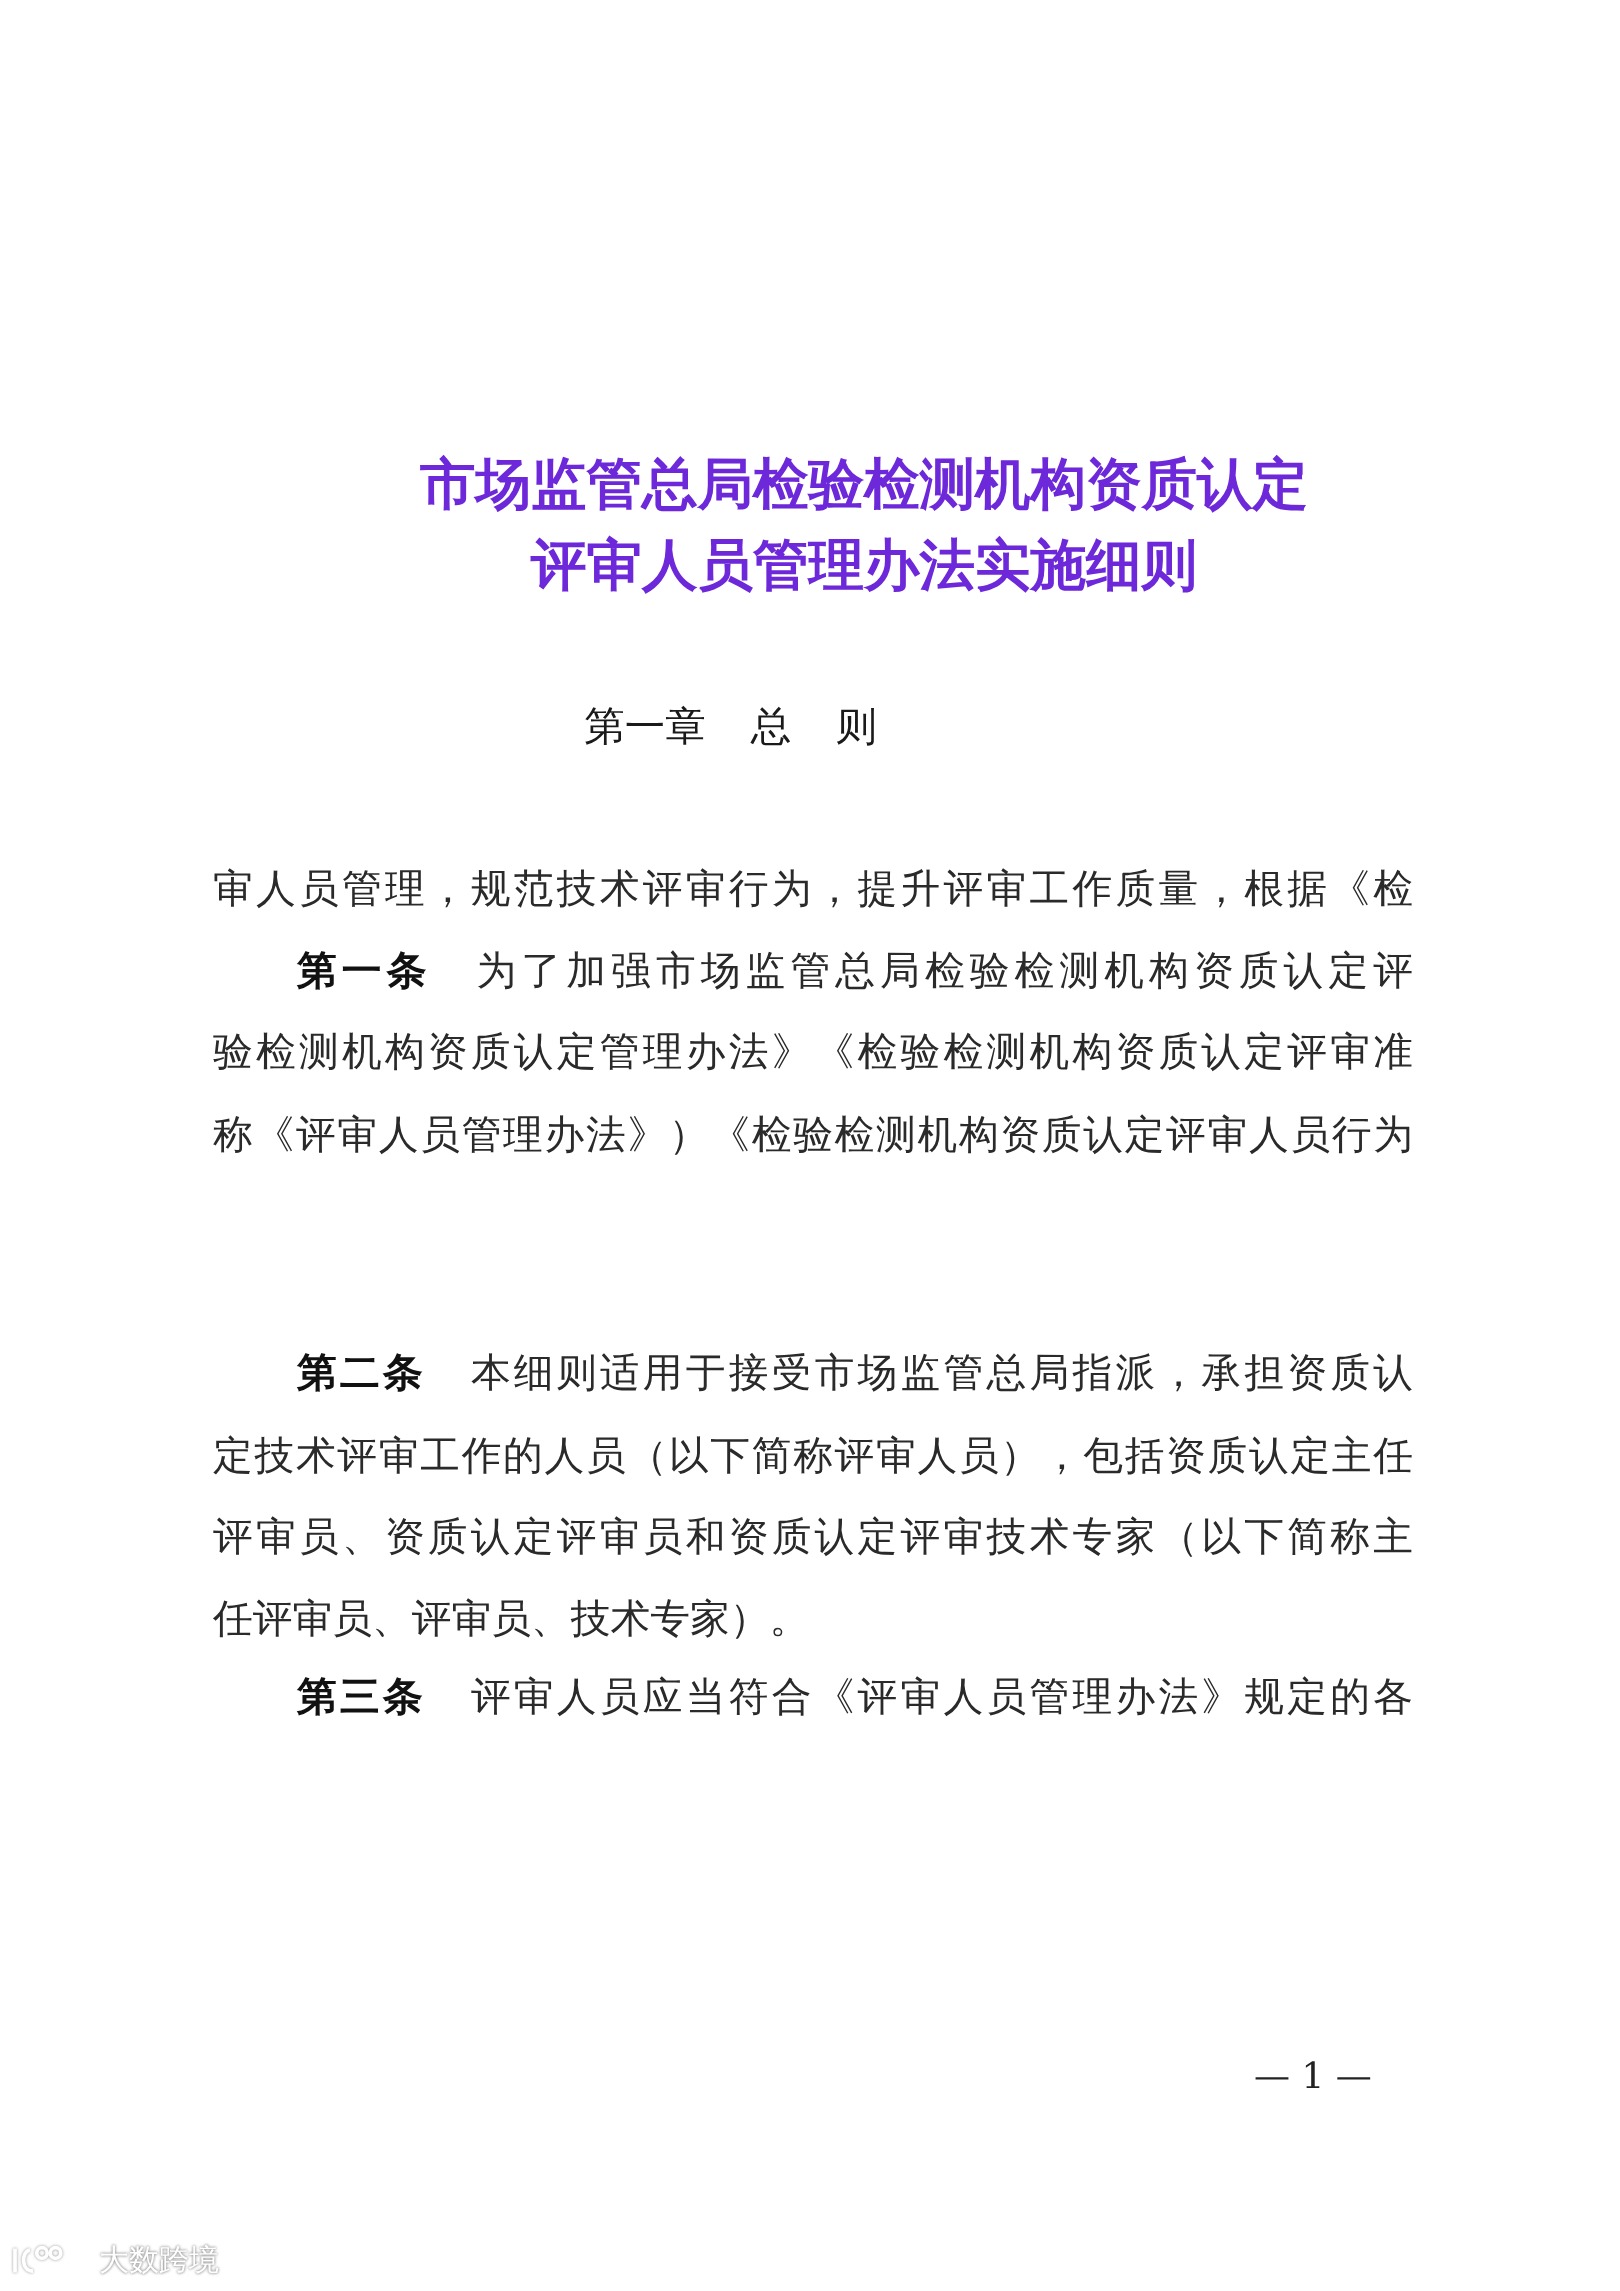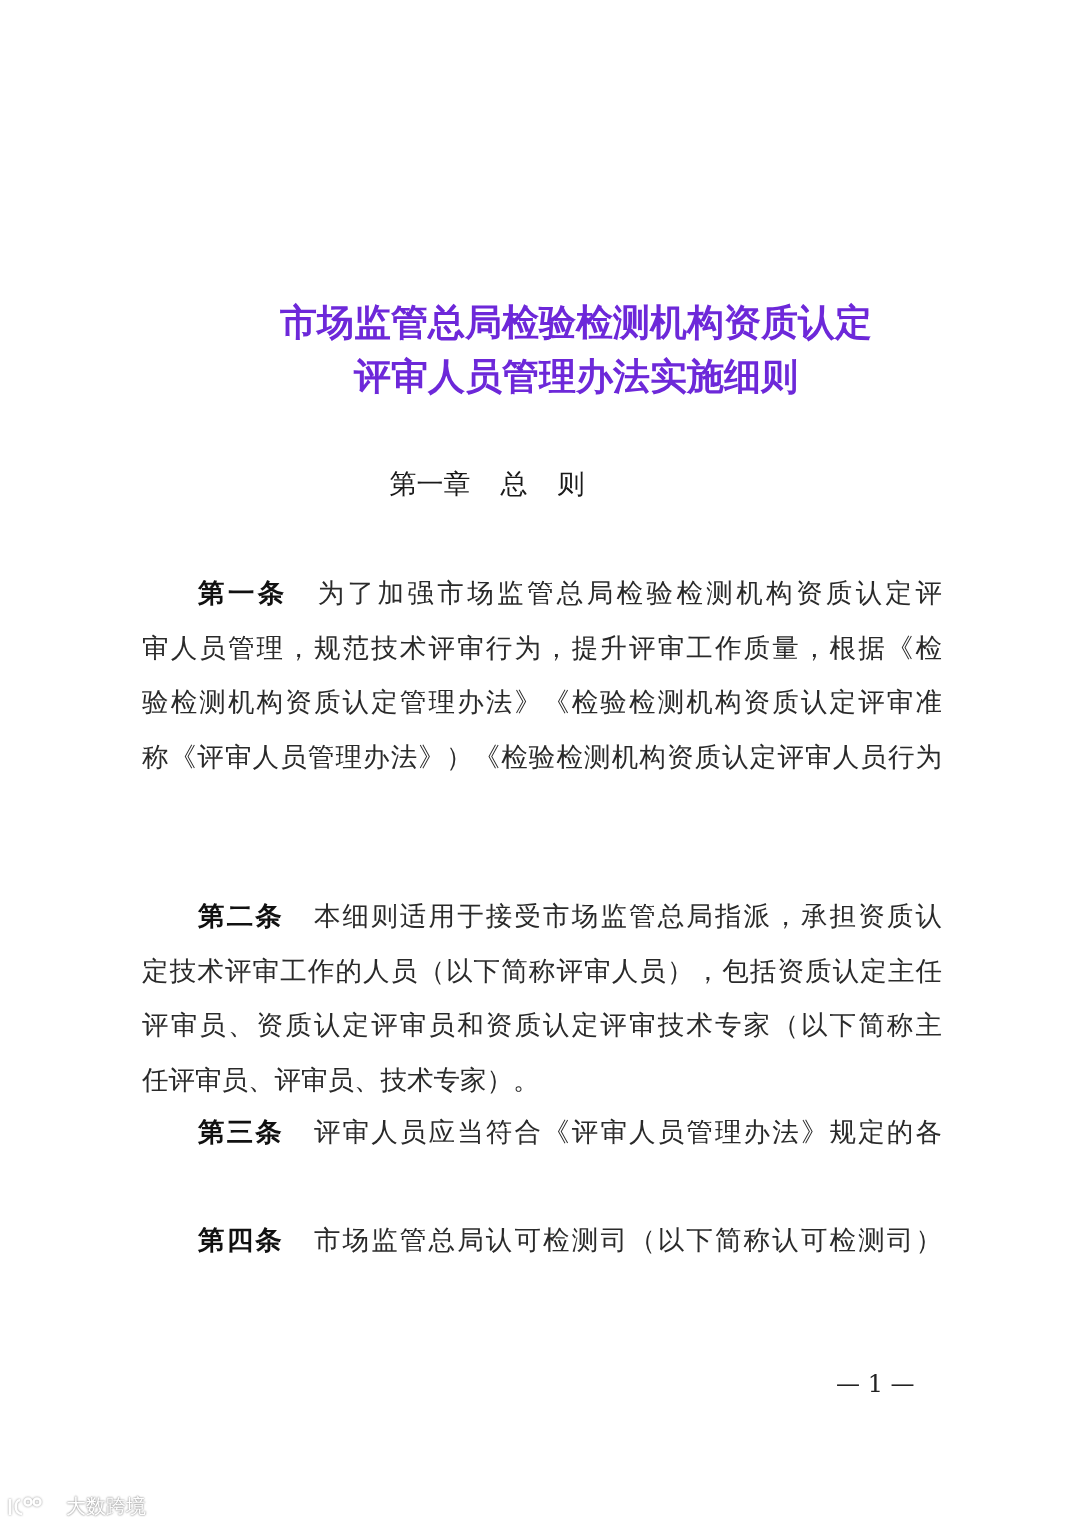--- a/index.html
+++ b/index.html
@@ -51,39 +51,38 @@
 <div>
 
   <div class="title l1">市场监管总局检验检测机构资质认定</div>
   <div class="title l2">评审人员管理办法实施细则</div>
 
   <div class="chapter">
     <span>第一章</span><span class="gap"></span><span>总</span><span class="gap"></span><span>则</span>
   </div>
 
   <div class="body-text" style="top:566px;">
+    <span class="line">审人员管理，规范技术评审行为，提升评审工作质量，根据《检</span>
     <span class="line"><span class="art">第一条</span><span>为了加强市场监管总局检验检测机构资质认定评</span></span>
-    <span class="line">审人员管理，规范技术评审行为，提升评审工作质量，根据《检</span>
     <span class="line">验检测机构资质认定管理办法》《检验检测机构资质认定评审准</span>
     <span class="line">称《评审人员管理办法》）《检验检测机构资质认定评审人员行为</span>
   </div>
 
   <div class="body-text" style="top:889px;">
     <span class="line"><span class="art">第二条</span><span>本细则适用于接受市场监管总局指派，承担资质认</span></span>
     <span class="line">定技术评审工作的人员（以下简称评审人员），包括资质认定主任</span>
     <span class="line">评审员、资质认定评审员和资质认定评审技术专家（以下简称主</span>
     <span class="line last">任评审员、评审员、技术专家）。</span>
   </div>
 
   <div class="body-text" style="top:1105px;">
     <span class="line"><span class="art">第三条</span><span>评审人员应当符合《评审人员管理办法》规定的各</span></span>
   </div>
 
   <div class="body-text" style="top:1213px;">
-    <span class="line"><span class="art">第四条</span><span>市场监管总局认可检测司（以下简称认可检测司）</span></span>
   </div>
 
   <div class="page-num">— 1 —</div>
 
   <div class="watermark">
     <svg class="wm-logo" viewBox="0 0 42 24">
       <g fill="none" stroke="#ffffff" stroke-width="2.5" style="filter: drop-shadow(0 0 1px #999);">
         <path d="M4 4 L4 20"></path>
         <path d="M14 5 C8 6 8 19 16 19"></path>
         <circle cx="22" cy="7" r="3.5"></circle>

